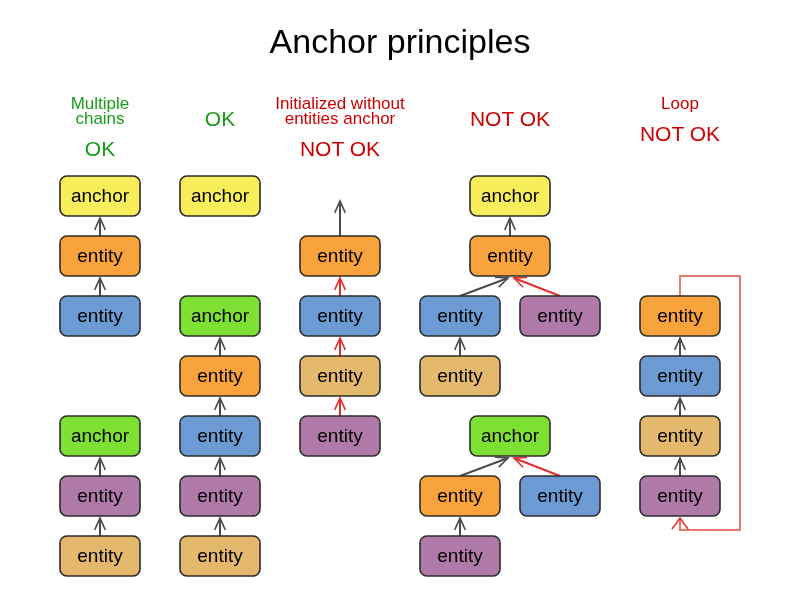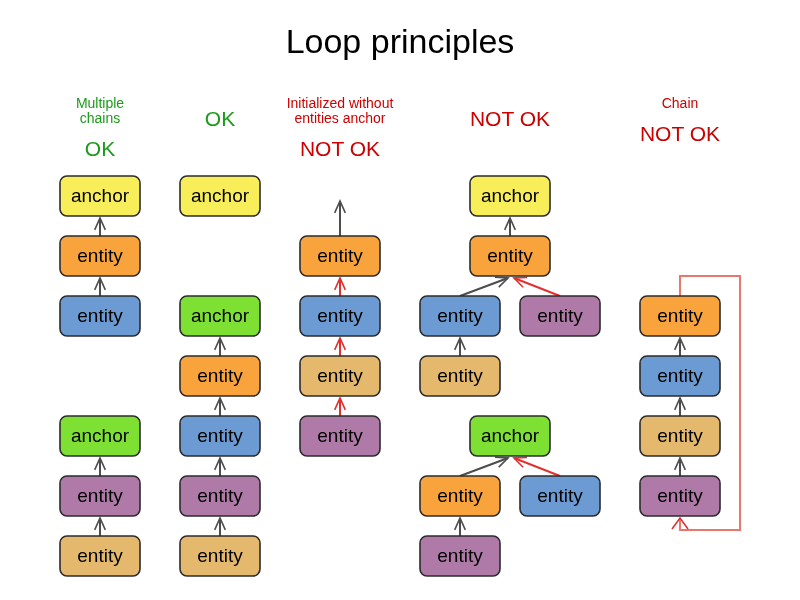--- a/index.html
+++ b/index.html
@@ -30,21 +30,21 @@
     color: #000000;
     font-family: "Liberation Sans", sans-serif;
     letter-spacing: 0px;
   }
   .col-header {
     position: absolute;
     text-align: center;
     font-family: "Liberation Sans", sans-serif;
   }
   .col-desc {
-    font-size: 14px;
+    font-size: 17px;
     line-height: 15px;
   }
   .col-verdict {
     font-size: 21px;
     line-height: 24px;
     margin-top: 11px;
   }
   svg#diagram {
     position: absolute;
     top: 0;
@@ -60,21 +60,21 @@
   .node-box {
     stroke: #2b2b2b;
     stroke-width: 1.6;
   }
 </style>
 </head>
 <body>
 
 <div id="root">
 
-  <div id="page-title">Loop principles</div>
+  <div id="page-title">Anchor principles</div>
 
   <div id="headers">
       <div class="col-header" style="left: 20px; width: 160px; top: 96px;">
         <div class="col-desc" style="color: rgb(26, 156, 26);">
           <div>Multiple</div>
           <div>chains</div>
         </div>
         <div class="col-verdict" style="color: rgb(26, 156, 26);">OK</div>
       </div>
       <div class="col-header" style="left: 140px; width: 160px; top: 96px;">
@@ -85,21 +85,21 @@
           <div>Initialized without</div>
           <div>entities anchor</div>
         </div>
         <div class="col-verdict" style="color: rgb(204, 0, 0);">NOT OK</div>
       </div>
       <div class="col-header" style="left: 430px; width: 160px; top: 96px;">
         <div class="col-verdict" style="color: rgb(204, 0, 0);">NOT OK</div>
       </div>
       <div class="col-header" style="left: 600px; width: 160px; top: 96px;">
         <div class="col-desc" style="color: rgb(204, 0, 0);">
-          <div>Chain</div>
+          <div>Loop</div>
         </div>
         <div class="col-verdict" style="color: rgb(204, 0, 0);">NOT OK</div>
       </div>
     </div>
 
   <svg id="diagram" width="800" height="600">
     <g id="edges-layer">
         <g>
           <line x1="100" y1="236" x2="100" y2="218" stroke="#4d4d4d" stroke-width="2"></line>
           <path d="M 105.3008858897744 229.87015622406 L 100 218 L 94.6991141102256 229.87015622406" fill="none" stroke="#4d4d4d" stroke-width="1.6"></path>

